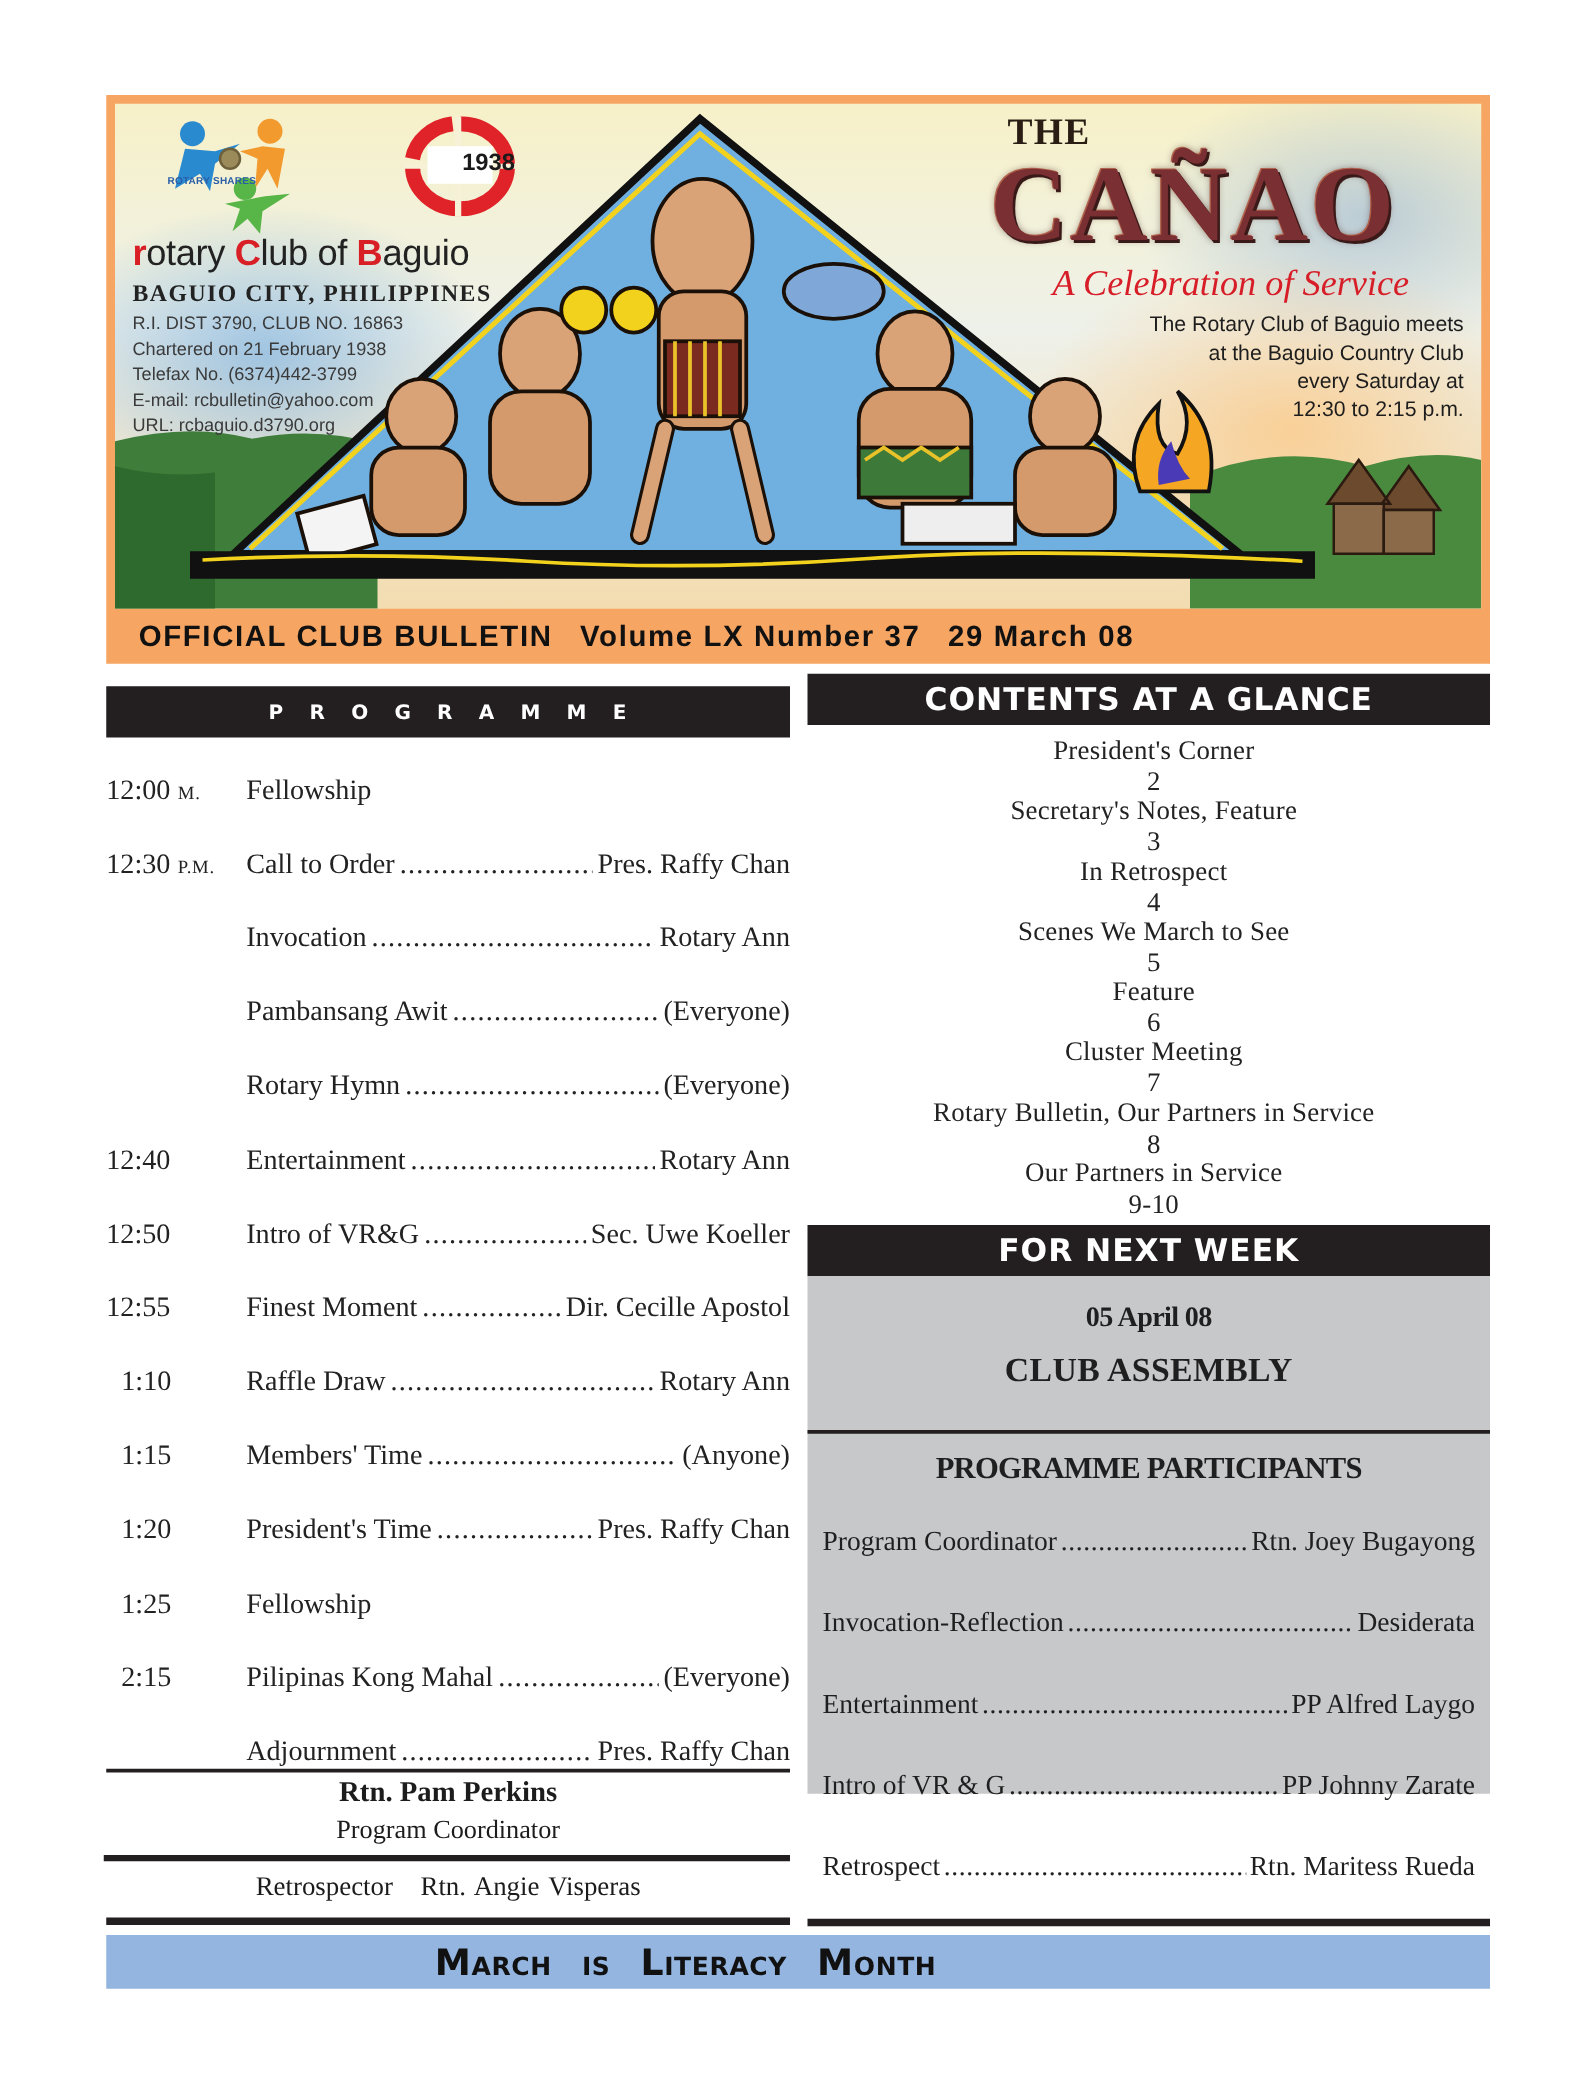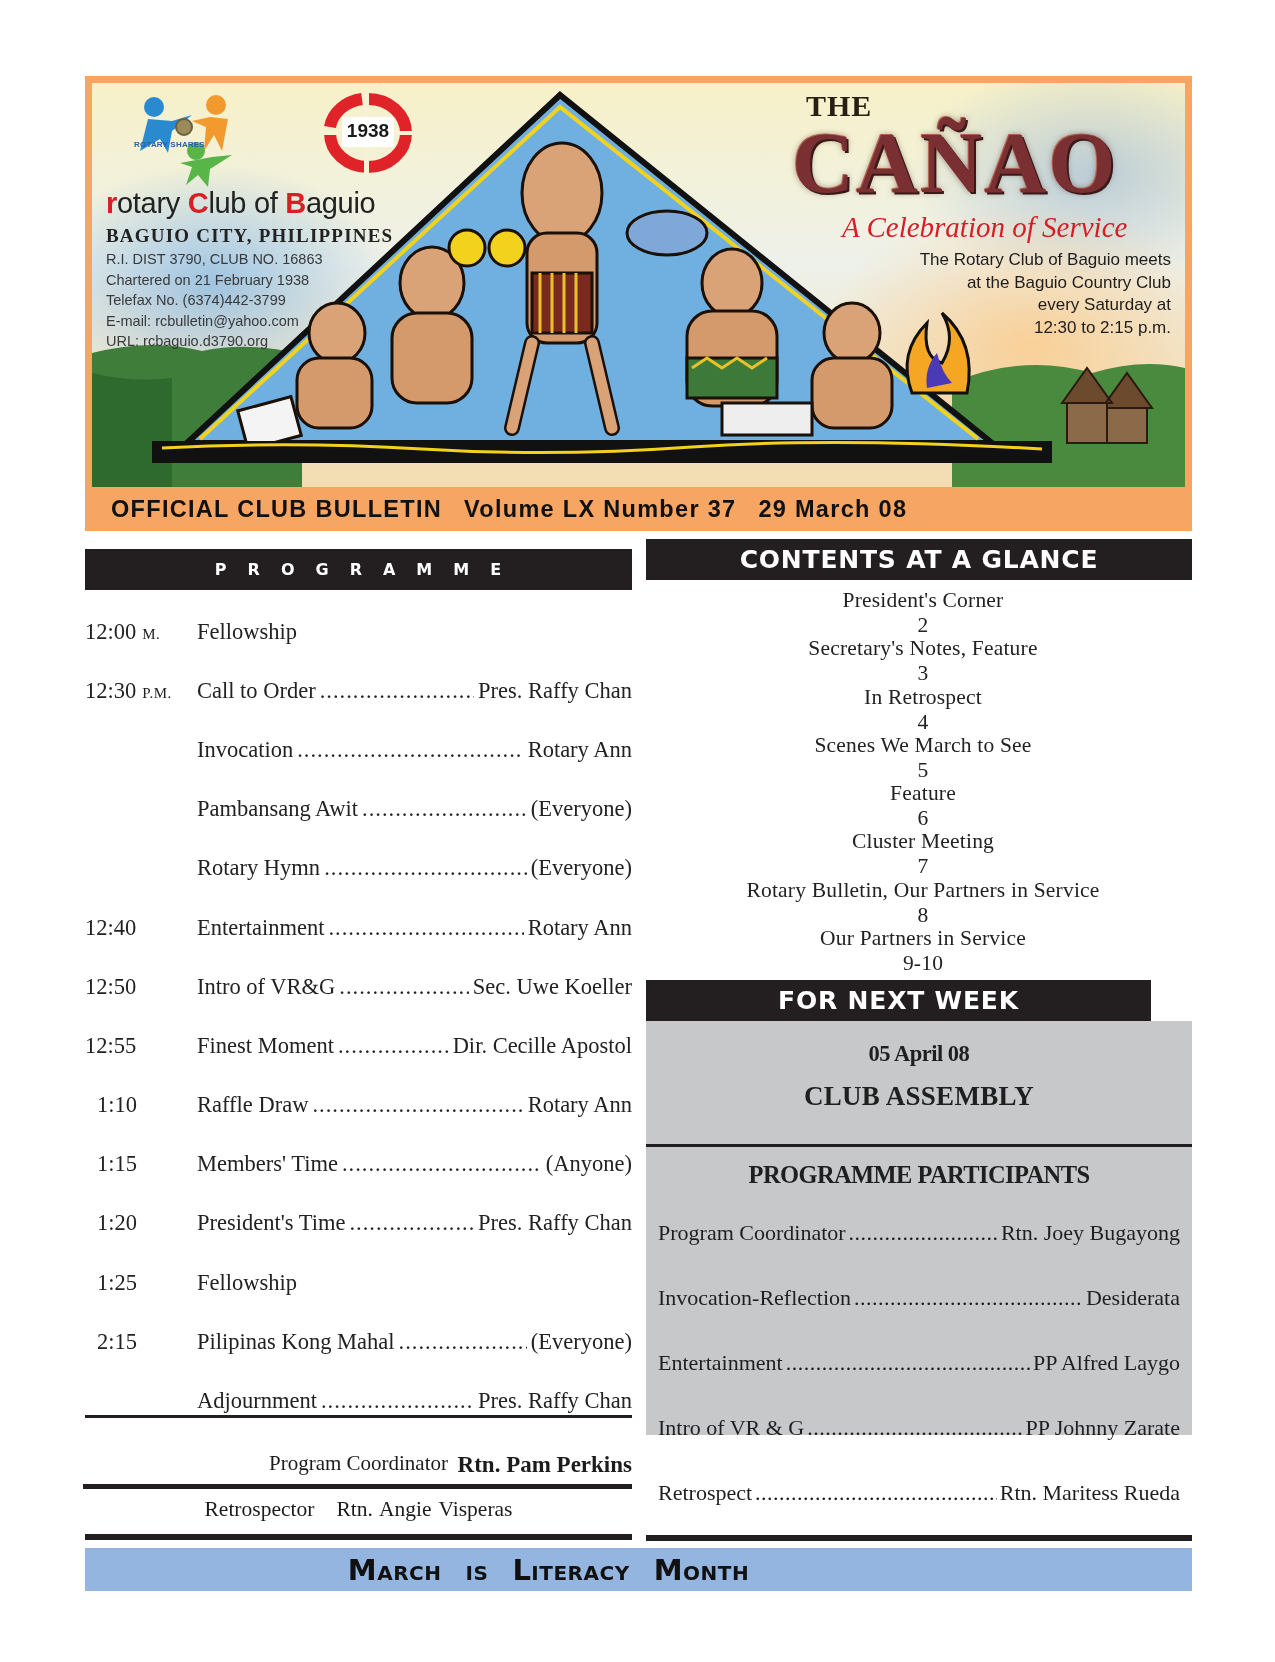--- a/index.html
+++ b/index.html
@@ -18,21 +18,21 @@
       radial-gradient(ellipse 300px 200px at 940px 260px, rgba(255,190,110,0.6), rgba(255,190,110,0) 70%),
       radial-gradient(ellipse 260px 160px at 1000px 90px, rgba(120,160,210,0.45), rgba(120,160,210,0) 70%),
       linear-gradient(180deg, #f7f1c8 0%, #eef1ea 45%, #f3dcb0 100%);
   }
   
   .pyramid { position: absolute; left: 0; top: 0; width: 100%; height: 100%; }
 
   .rotary-shares { position: absolute; left: 40px; top: 8px; width: 110px; height: 96px; }
   .rs-label { position: absolute; left: 42px; top: 57px; font-family: "Liberation Sans", sans-serif; font-weight: bold; font-size: 8px; color: #2a5ea8; letter-spacing: 0.2px; }
   .emblem-1938 { position: absolute; left: 232px; top: 10px; width: 88px; height: 80px; }
-  .emblem-1938 span { position: absolute; left: 0; top: 27px; width: 88px; text-align: center; font-family: "Liberation Sans", sans-serif; font-weight: bold; font-size: 19px; color: #1a1a1a; }
+  .emblem-1938 span { position: absolute; left: 0; top: 27px; width: 88px; text-align: right; font-family: "Liberation Sans", sans-serif; font-weight: bold; font-size: 19px; color: #1a1a1a; }
 
   .club-name { position: absolute; left: 14px; top: 104px; font-family: "Liberation Sans", sans-serif; font-size: 29px; color: #222; letter-spacing: -0.3px; white-space: nowrap; }
   .club-name .r { color: #d91f26; font-weight: bold; }
   .club-city { position: absolute; left: 14px; top: 142px; font-family: "Liberation Serif", serif; font-size: 19px; letter-spacing: 1.2px; color: #222; font-weight: bold; }
   .club-info { position: absolute; left: 14px; top: 166px; font-family: "Liberation Sans", sans-serif; font-size: 14.5px; color: #3a3a3a; line-height: 20.5px; }
 
   .the-label { position: absolute; left: 714px; top: 6px; font-family: "Liberation Serif", serif; font-weight: bold; font-size: 30px; color: #2a1d14; letter-spacing: 1px; }
   .canao-title {
     position: absolute; left: 700px; top: 30px; font-family: "Liberation Serif", serif; font-weight: bold;
     font-size: 86px; color: #7a2f33; letter-spacing: 2px;
@@ -49,36 +49,36 @@
   .bulletin-strip span { margin-right: 22px; }
 
   
   .hdr {
     position: absolute; background: #231f20; color: #ffffff; height: 41px;
     display: flex; align-items: center; justify-content: center;
     font-family: "DejaVu Sans", sans-serif; font-weight: bold;
   }
   .hdr-programme { left: 85px; top: 539px; width: 547px; font-size: 16px; letter-spacing: 21px; padding-left: 20px; margin-top: 10px; }
   .hdr-contents { left: 646px; top: 539px; width: 546px; font-size: 25px; letter-spacing: 0.8px; }
-  .hdr-next { left: 646px; top: 980px; width: 505px; font-size: 25px; letter-spacing: 0.8px; }
+  .hdr-next { left: 646px; top: 980px; width: 546px; font-size: 25px; letter-spacing: 0.8px; }
 
   
   .prog-list { position: absolute; left: 85px; top: 602px; width: 547px; }
   .prog-row { position: relative; height: 59.2px; display: flex; align-items: center; font-size: 22.5px; color: #222; }
   .prog-time { width: 112px; padding-left: 0; white-space: nowrap; }
   .prog-time .ampm { font-size: 15px; letter-spacing: 0.5px; margin-left: 6px; }
   .prog-time.indent { padding-left: 12px; }
   .prog-event { flex: 1; display: flex; align-items: baseline; white-space: nowrap; overflow: hidden; }
   .prog-event .lbl { flex: 0 0 auto; }
   .prog-event .dots { flex: 1 1 auto; overflow: hidden; margin: 0 4px; letter-spacing: 1px; }
   .prog-event .dots::before { content: "................................................................................................"; }
   .prog-event .who { flex: 0 0 auto; }
 
   .prog-rule1 { position: absolute; left: 85px; top: 1415px; width: 547px; height: 3px; background: #231f20; }
-  .coord-name { position: absolute; left: 85px; top: 1421px; width: 547px; text-align: right; font-weight: bold; font-size: 23px; color: #1c1c1c; margin-top: 31px; }
+  .coord-name { position: absolute; left: 85px; top: 1421px; width: 547px; text-align: center; font-weight: bold; font-size: 23px; color: #1c1c1c; }
   .coord-title { position: absolute; left: 85px; top: 1451px; width: 547px; text-align: center; font-size: 21px; color: #1c1c1c; }
   .prog-rule2 { position: absolute; left: 83px; top: 1484px; width: 549px; height: 5px; background: #231f20; }
   .retro-line { position: absolute; left: 85px; top: 1497px; width: 547px; text-align: center; font-size: 21.5px; color: #1c1c1c; word-spacing: 2px; }
   .retro-line .gap { display: inline-block; width: 22px; }
   .prog-rule3 { position: absolute; left: 85px; top: 1534px; width: 547px; height: 6px; background: #231f20; }
 
   
   .toc-list { position: absolute; left: 652px; top: 588px; width: 542px; }
   .toc-row { height: 48.3px; display: flex; align-items: center; font-size: 21.5px; color: #222; white-space: nowrap; letter-spacing: 0.2px; flex-direction: column; }
   .toc-row .lbl { flex: 0 0 auto; }

